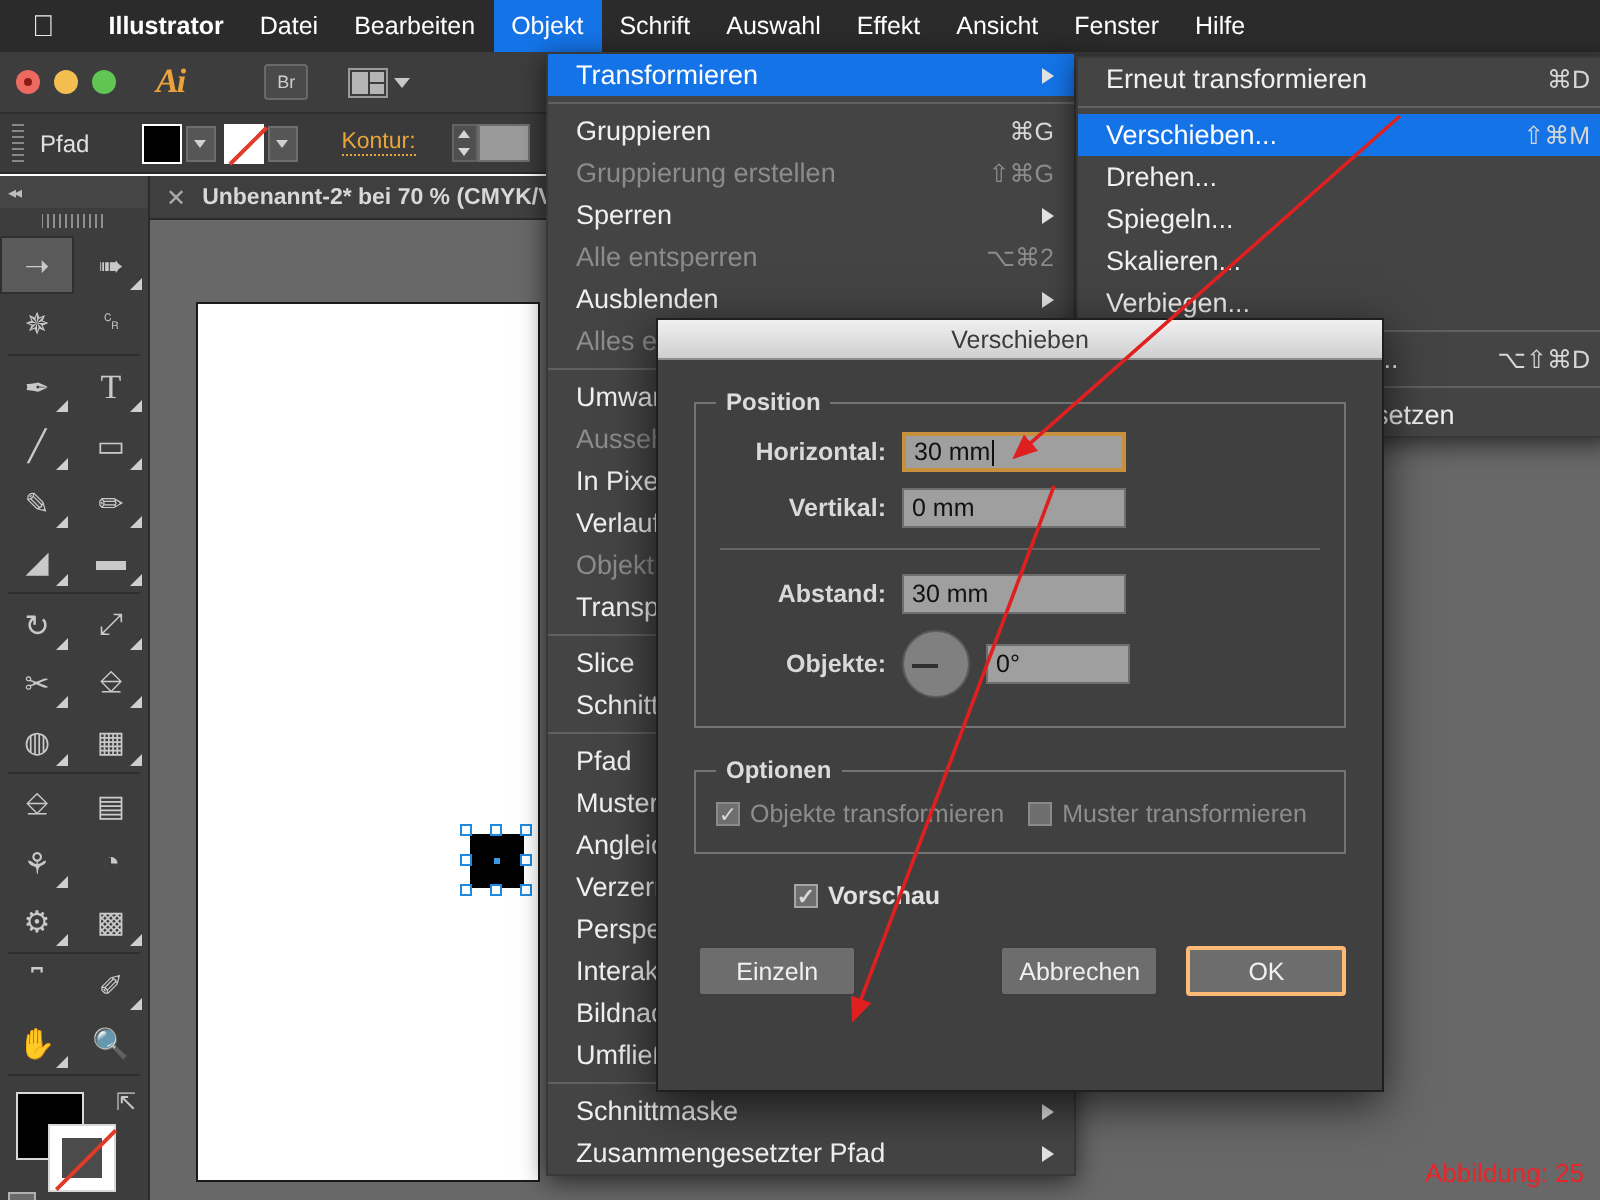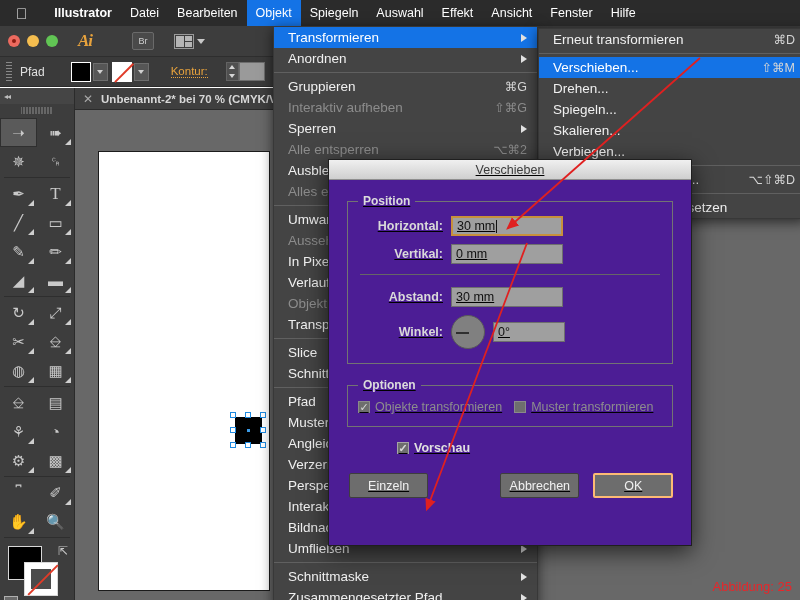--- a/index.html
+++ b/index.html
@@ -147,23 +147,22 @@
   .mi .arrow{ width:0;height:0;border-top:4.5px solid transparent;border-bottom:4.5px solid transparent;
               border-left:6px solid #e2e2e2; margin-left:10px; }
   .msep{ height:1px; background:#606060; margin:3px 0; }
 
   
   #menu-transform{ left:538px; top:28px; width:268px; }
 
   
   .dialog{
     position:absolute; left:328px; top:159px; width:364px; height:387px;
-    background:#4c1d95; border:1px solid #1f1f1f;
+    background:#404040; border:1px solid #1f1f1f;
     box-shadow:0 6px 22px rgba(0,0,0,.65);
-    text-decoration:underline;
   }
   .dlg-title{
     height:20px; background:linear-gradient(to bottom,#f0f0f0,#cfcfcf);
     border-bottom:1px solid #8e8e8e; color:#3a3a3a; font-size:12.5px;
     display:flex; align-items:center; justify-content:center;
   }
   .dlg-body{ position:relative; padding:14px 18px 0; color:#d9d9d9; font-size:12.5px;}
   fieldset{ border:1px solid #737373; padding:8px 10px 12px; margin-bottom:14px; }
   legend{ padding:0 5px; font-size:12px; font-weight:bold; color:#dcdcdc; }
   .row{ display:flex; align-items:center; margin-bottom:8px; }
@@ -203,21 +202,21 @@
 <body>
 
 <div id="root">
 
   <div class="macbar">
     <span class="apple-logo"></span>
     <span class="mb-item bold">Illustrator</span>
     <span class="mb-item">Datei</span>
     <span class="mb-item">Bearbeiten</span>
     <span class="mb-item active">Objekt</span>
-    <span class="mb-item">Spiegeln</span>
+    <span class="mb-item">Schrift</span>
     <span class="mb-item">Auswahl</span>
     <span class="mb-item">Effekt</span>
     <span class="mb-item">Ansicht</span>
     <span class="mb-item">Fenster</span>
     <span class="mb-item">Hilfe</span>
   </div>
 
   <div class="appchrome">
     <div class="traffic">
       <div class="dot r"></div>
@@ -336,31 +335,27 @@
       <span class="hnd" style="left:29px;top:29px;"></span>
       <span class="hnd center-pt"></span>
     </div>
   </div>
 
   <div class="menu" id="menu-objekt">
       <div class="mi hl">
         <span class="lbl">Transformieren</span>
         <span class="arrow"></span>
       </div>
-      <div class="mi">
-        <span class="lbl">Anordnen</span>
-        <span class="arrow"></span>
-      </div>
       <div class="msep"></div>
       <div class="mi">
         <span class="lbl">Gruppieren</span>
         <span class="sc">⌘G</span>
       </div>
       <div class="mi dis">
-        <span class="lbl">Interaktiv aufheben</span>
+        <span class="lbl">Gruppierung erstellen</span>
         <span class="sc">⇧⌘G</span>
       </div>
       <div class="mi">
         <span class="lbl">Sperren</span>
         <span class="arrow"></span>
       </div>
       <div class="mi dis">
         <span class="lbl">Alle entsperren</span>
         <span class="sc">⌥⌘2</span>
       </div>
@@ -492,21 +487,21 @@
         <div class="row">
           <span class="lab">Vertikal:</span>
           <span class="fld">0 mm</span>
         </div>
         <div class="hsep"></div>
         <div class="row">
           <span class="lab">Abstand:</span>
           <span class="fld">30 mm</span>
         </div>
         <div class="row" style="margin-bottom:2px;">
-          <span class="lab">Winkel:</span>
+          <span class="lab">Objekte:</span>
           <span class="dial"></span>
           <span class="fld" style="width:72px;">0°</span>
         </div>
       </fieldset>
 
       <fieldset>
         <legend>Optionen</legend>
         <div class="optrow">
           <span style="display:flex;align-items:center;">
             <span class="cbx on"></span>

